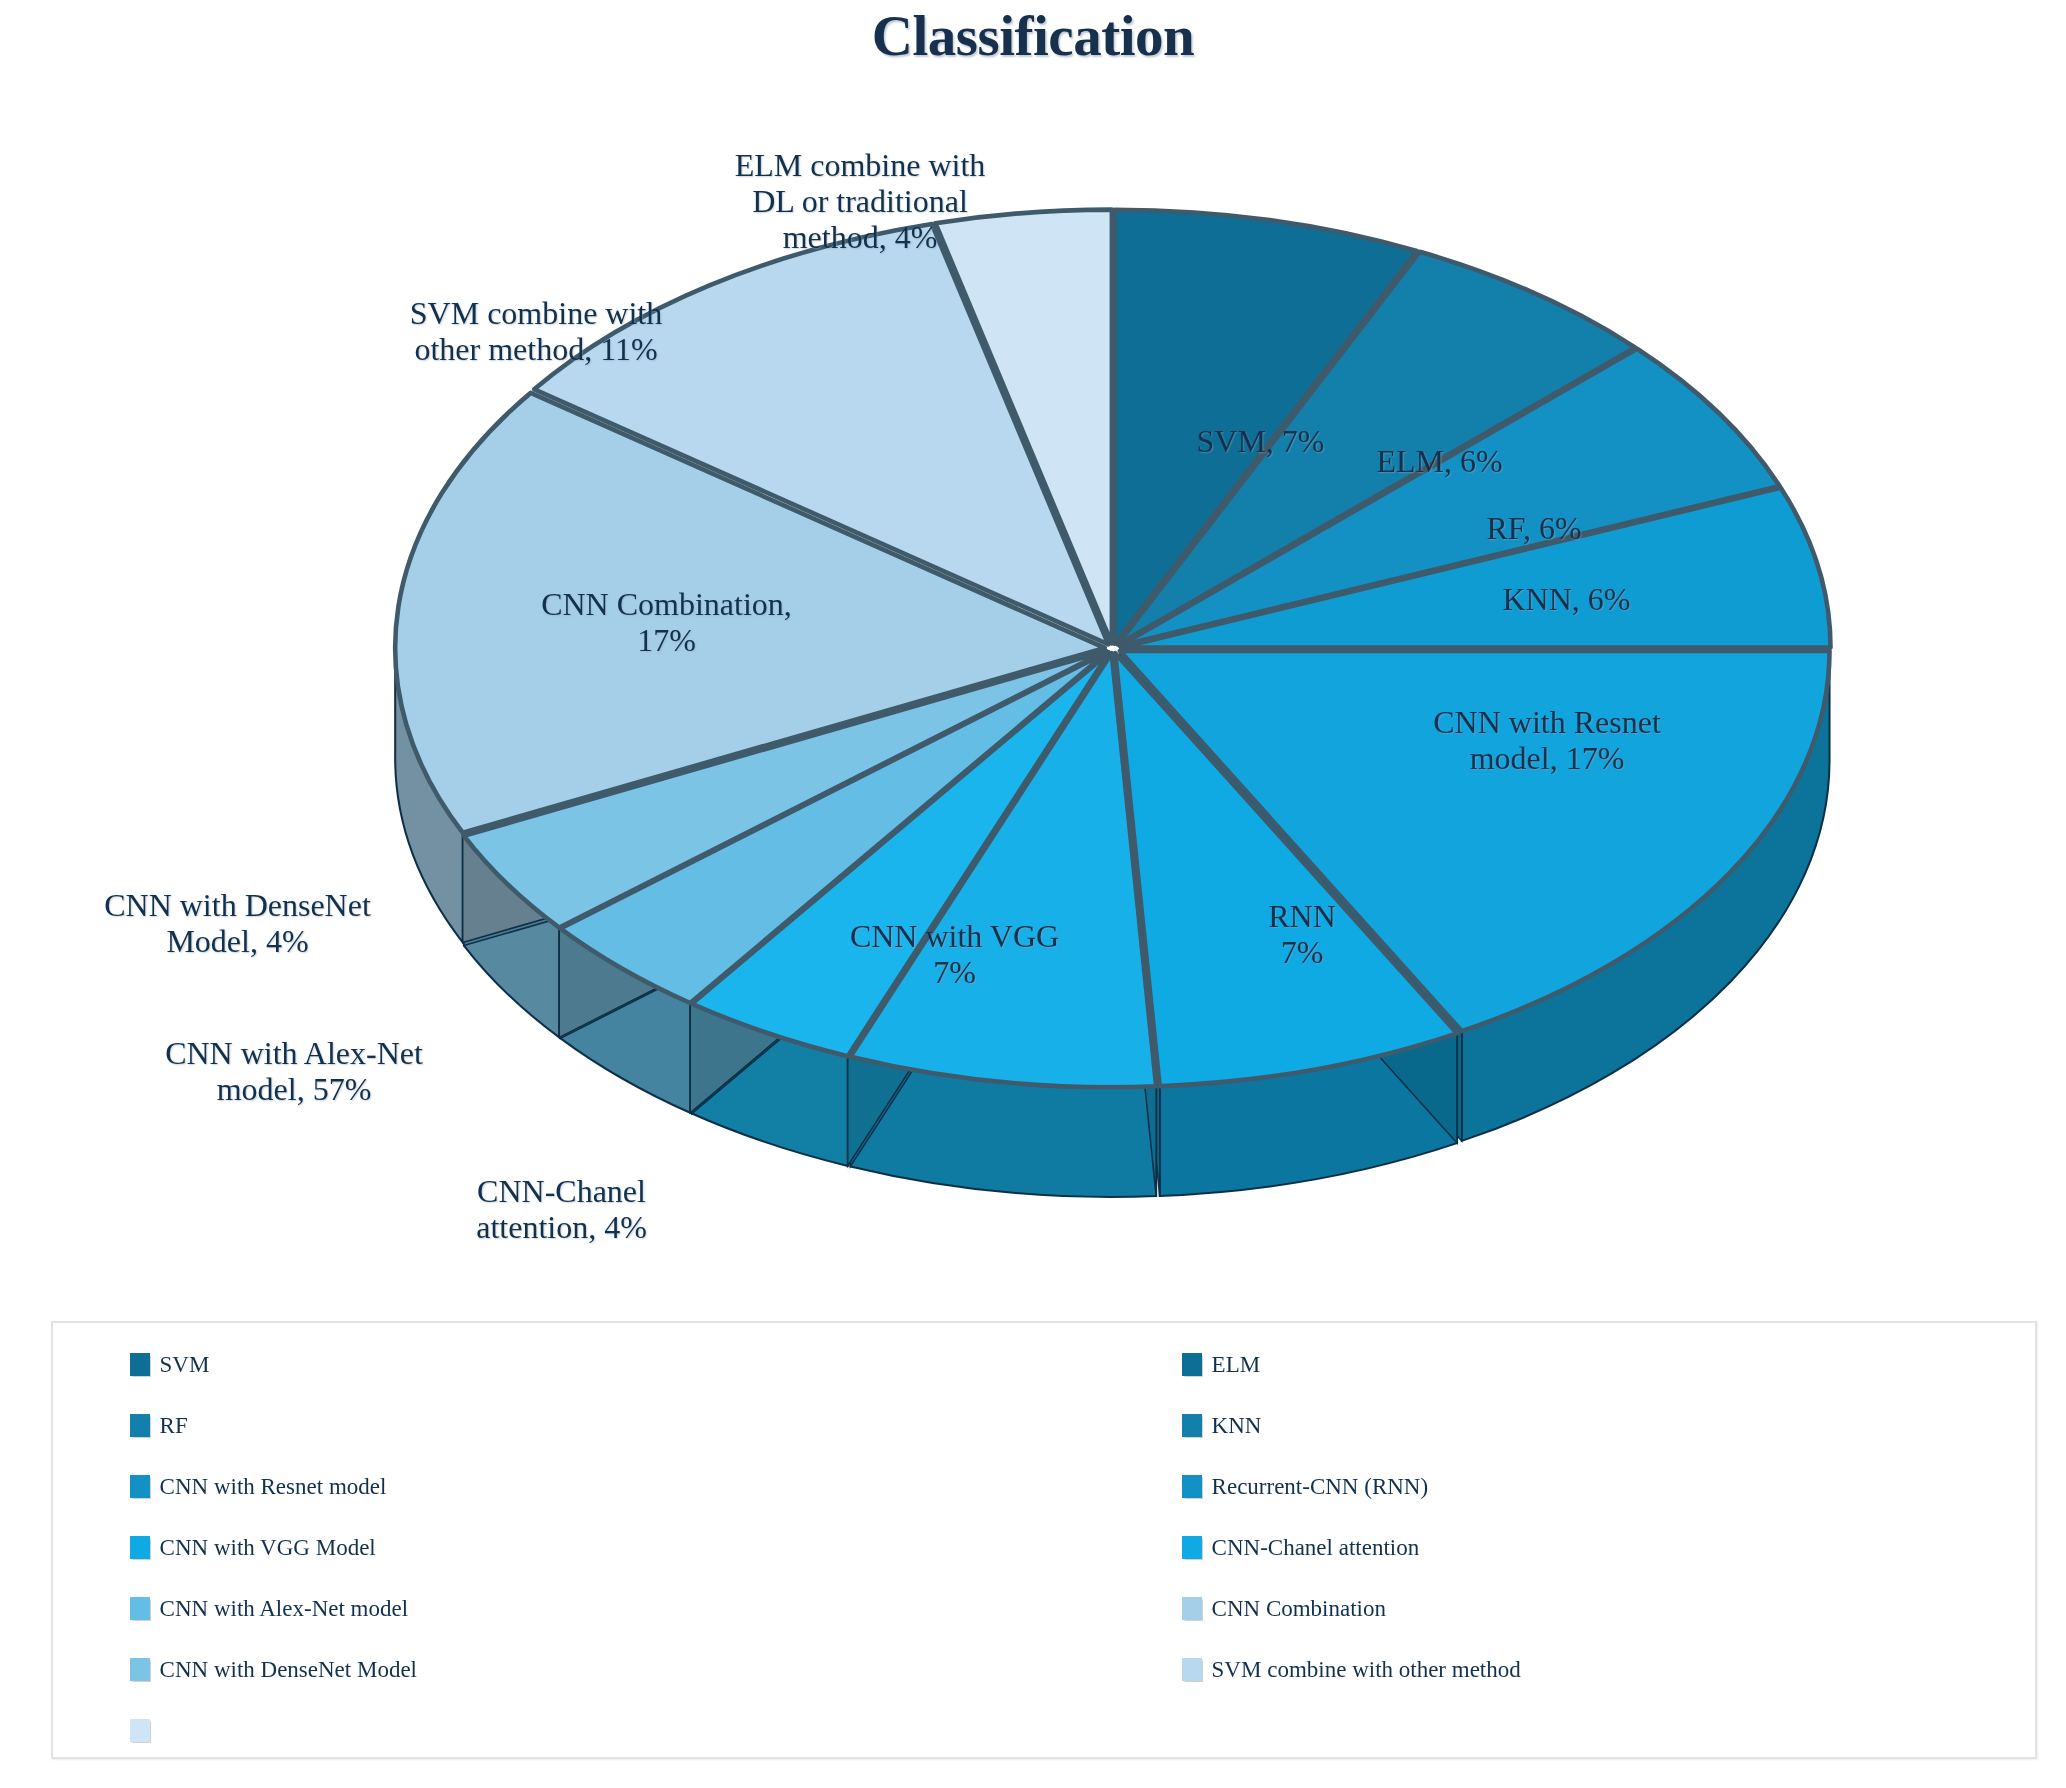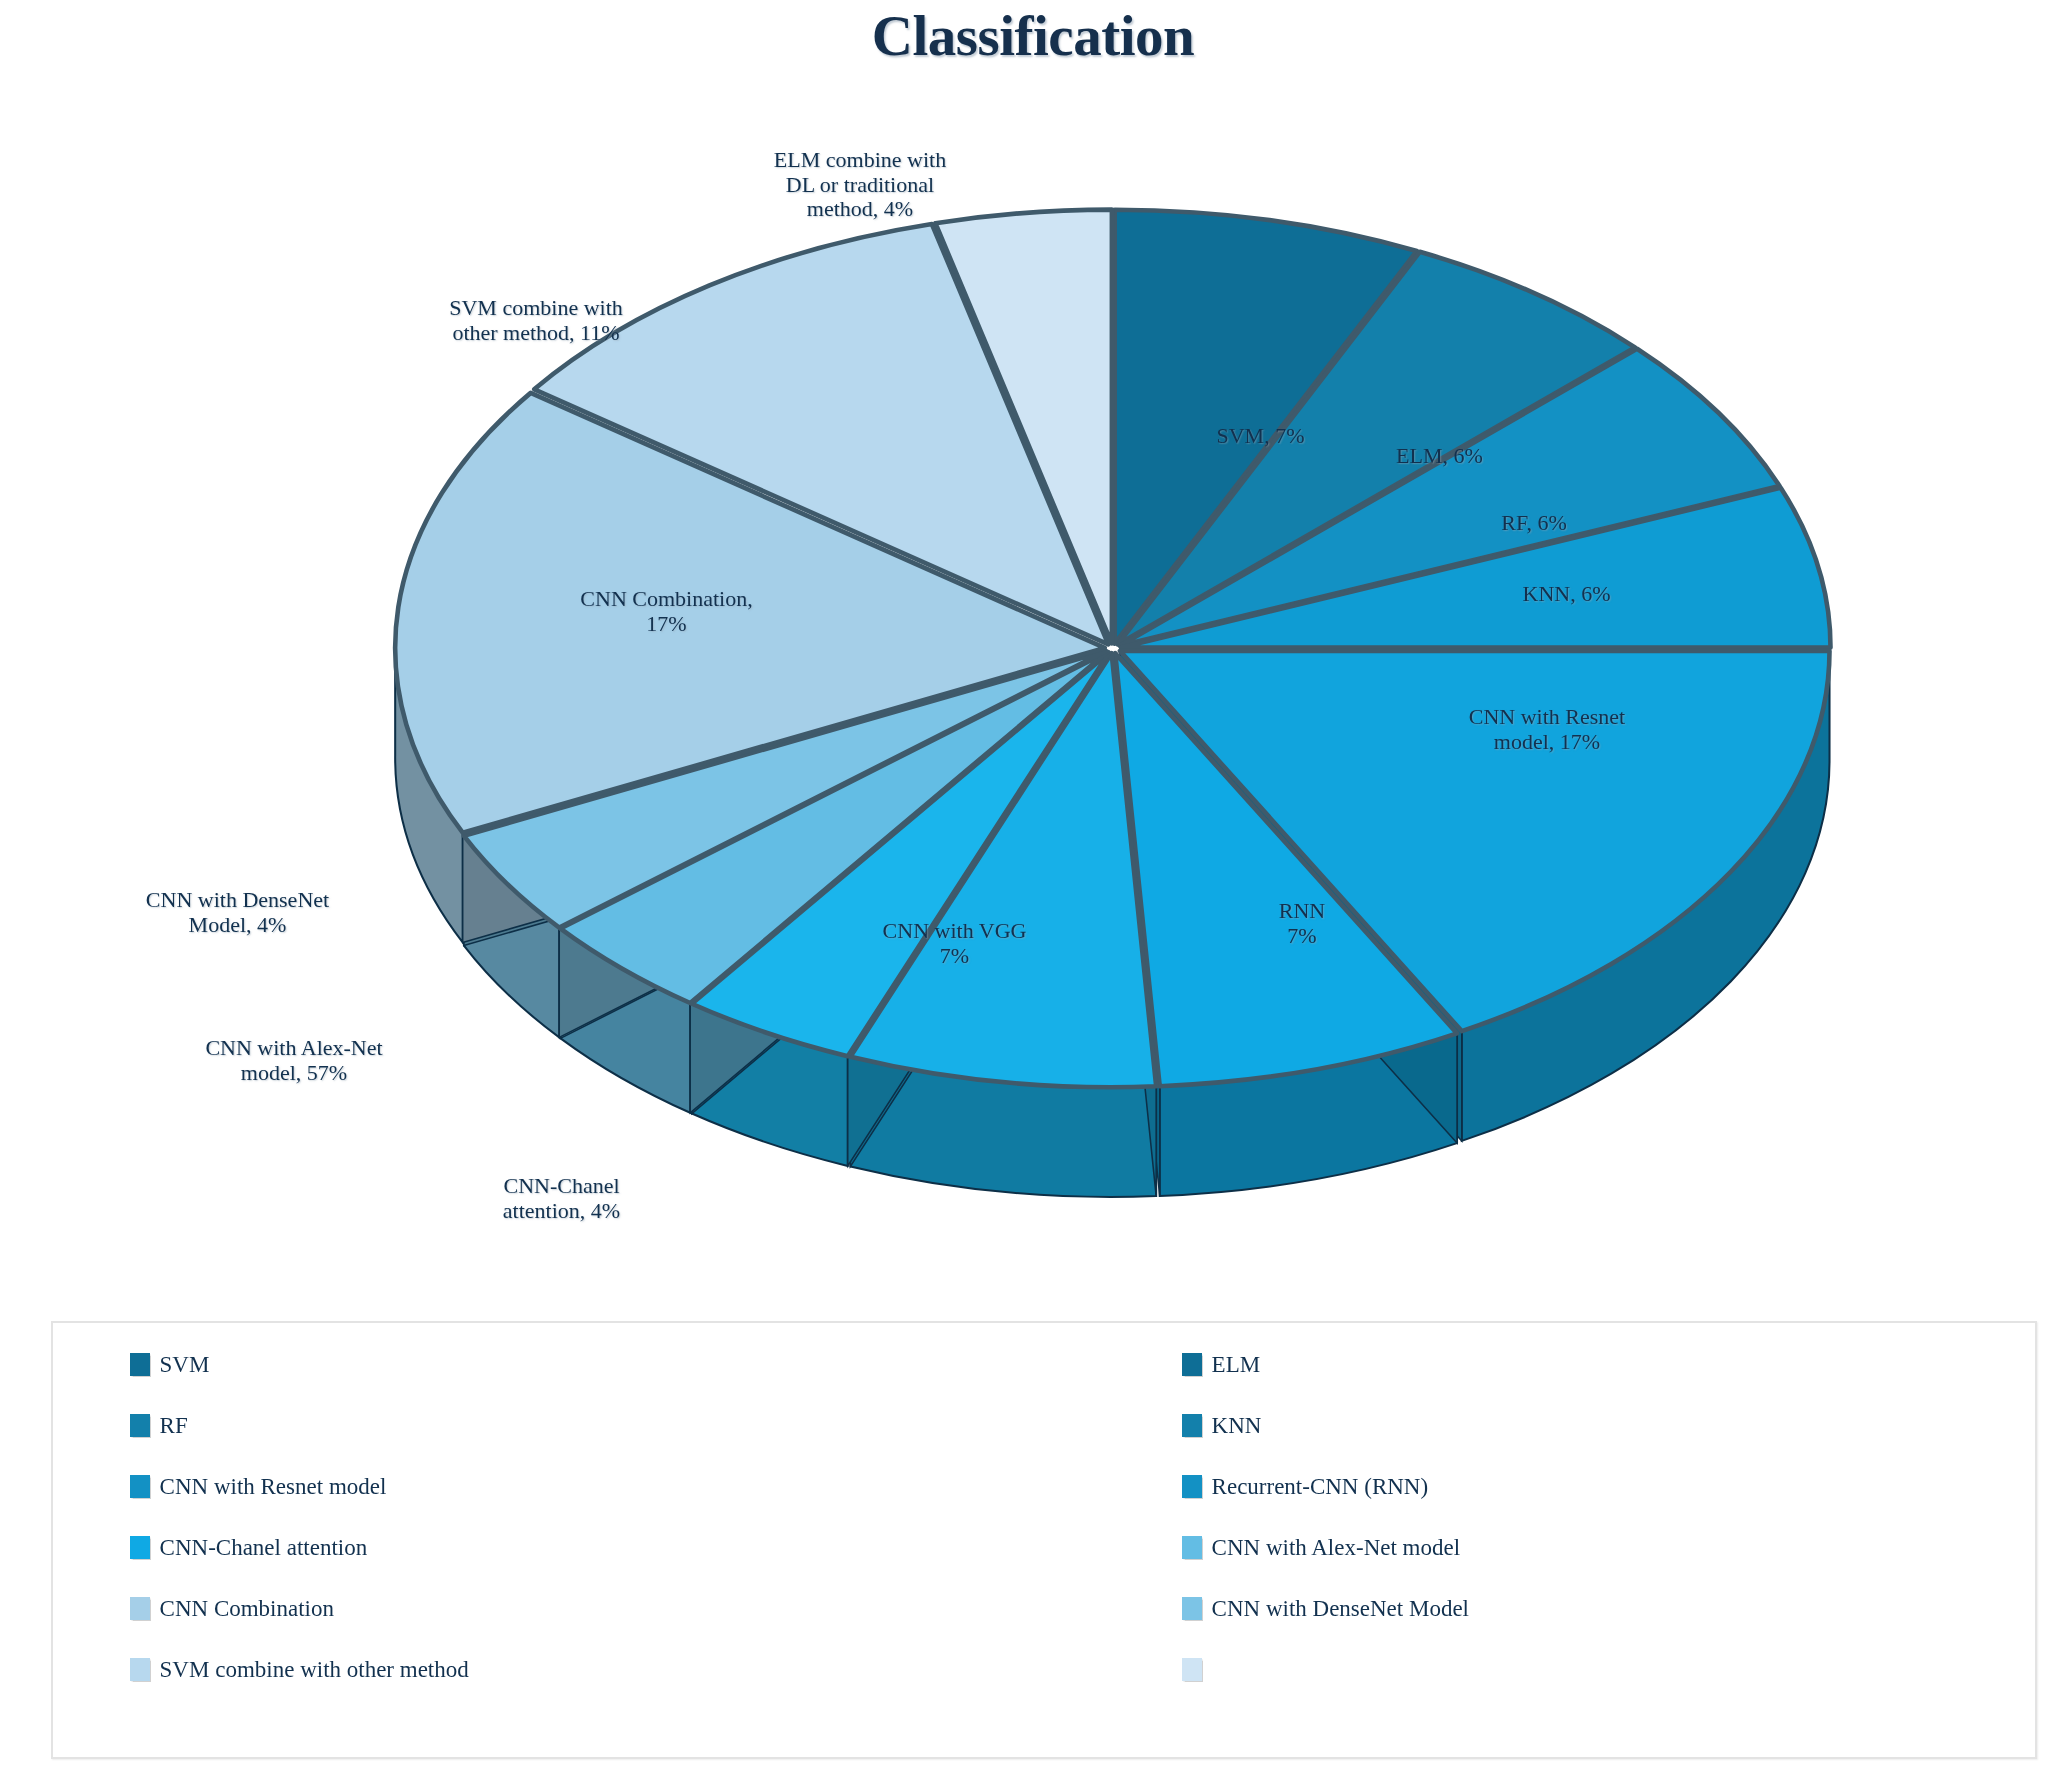--- a/index.html
+++ b/index.html
@@ -15,21 +15,21 @@
     text-align:center;font-size:57px;font-weight:bold;
     color:#16304d;letter-spacing:-0.5px;
     text-shadow:1.5px 1.5px 2px rgba(120,140,160,.45);
   }
 
   .pie-wrap{position:absolute;left:0;top:0;width:2066px;height:1307px;}
   .pie-svg{position:absolute;left:0;top:0;}
 
   .slice-label{
     position:absolute;text-align:center;line-height:1.12;
-    font-size:22px;color:#12314f;white-space:pre-line;
+    font-size:32px;color:#12314f;white-space:pre-line;
     text-shadow:1px 1px 1.5px rgba(150,165,180,.5);
   }
 
   
   .legend{
     position:absolute;left:51px;top:1321px;
     width:1986px;height:438px;
     border:2px solid #e3e3e3;background:#fff;
     box-sizing:border-box;
     box-shadow:1px 1px 1.5px rgba(0,0,0,.07);
@@ -144,20 +144,24 @@
         <div class="legend-item">
           <span class="legend-swatch" style="background: rgb(19, 145, 196);"></span>
           <span class="legend-text">CNN with Resnet model</span>
         </div>
         <div class="legend-item">
           <span class="legend-swatch" style="background: rgb(19, 145, 196);"></span>
           <span class="legend-text">Recurrent-CNN (RNN)</span>
         </div>
         <div class="legend-item">
           <span class="legend-swatch" style="background: rgb(15, 169, 228);"></span>
+          <span class="legend-text">CNN with VGG Model</span>
+        </div>
+        <div class="legend-item">
+          <span class="legend-swatch" style="background: rgb(15, 169, 228);"></span>
           <span class="legend-text">CNN-Chanel attention</span>
         </div>
         <div class="legend-item">
           <span class="legend-swatch" style="background: rgb(99, 189, 228);"></span>
           <span class="legend-text">CNN with Alex-Net model</span>
         </div>
         <div class="legend-item">
           <span class="legend-swatch" style="background: rgb(165, 207, 232);"></span>
           <span class="legend-text">CNN Combination</span>
         </div>

